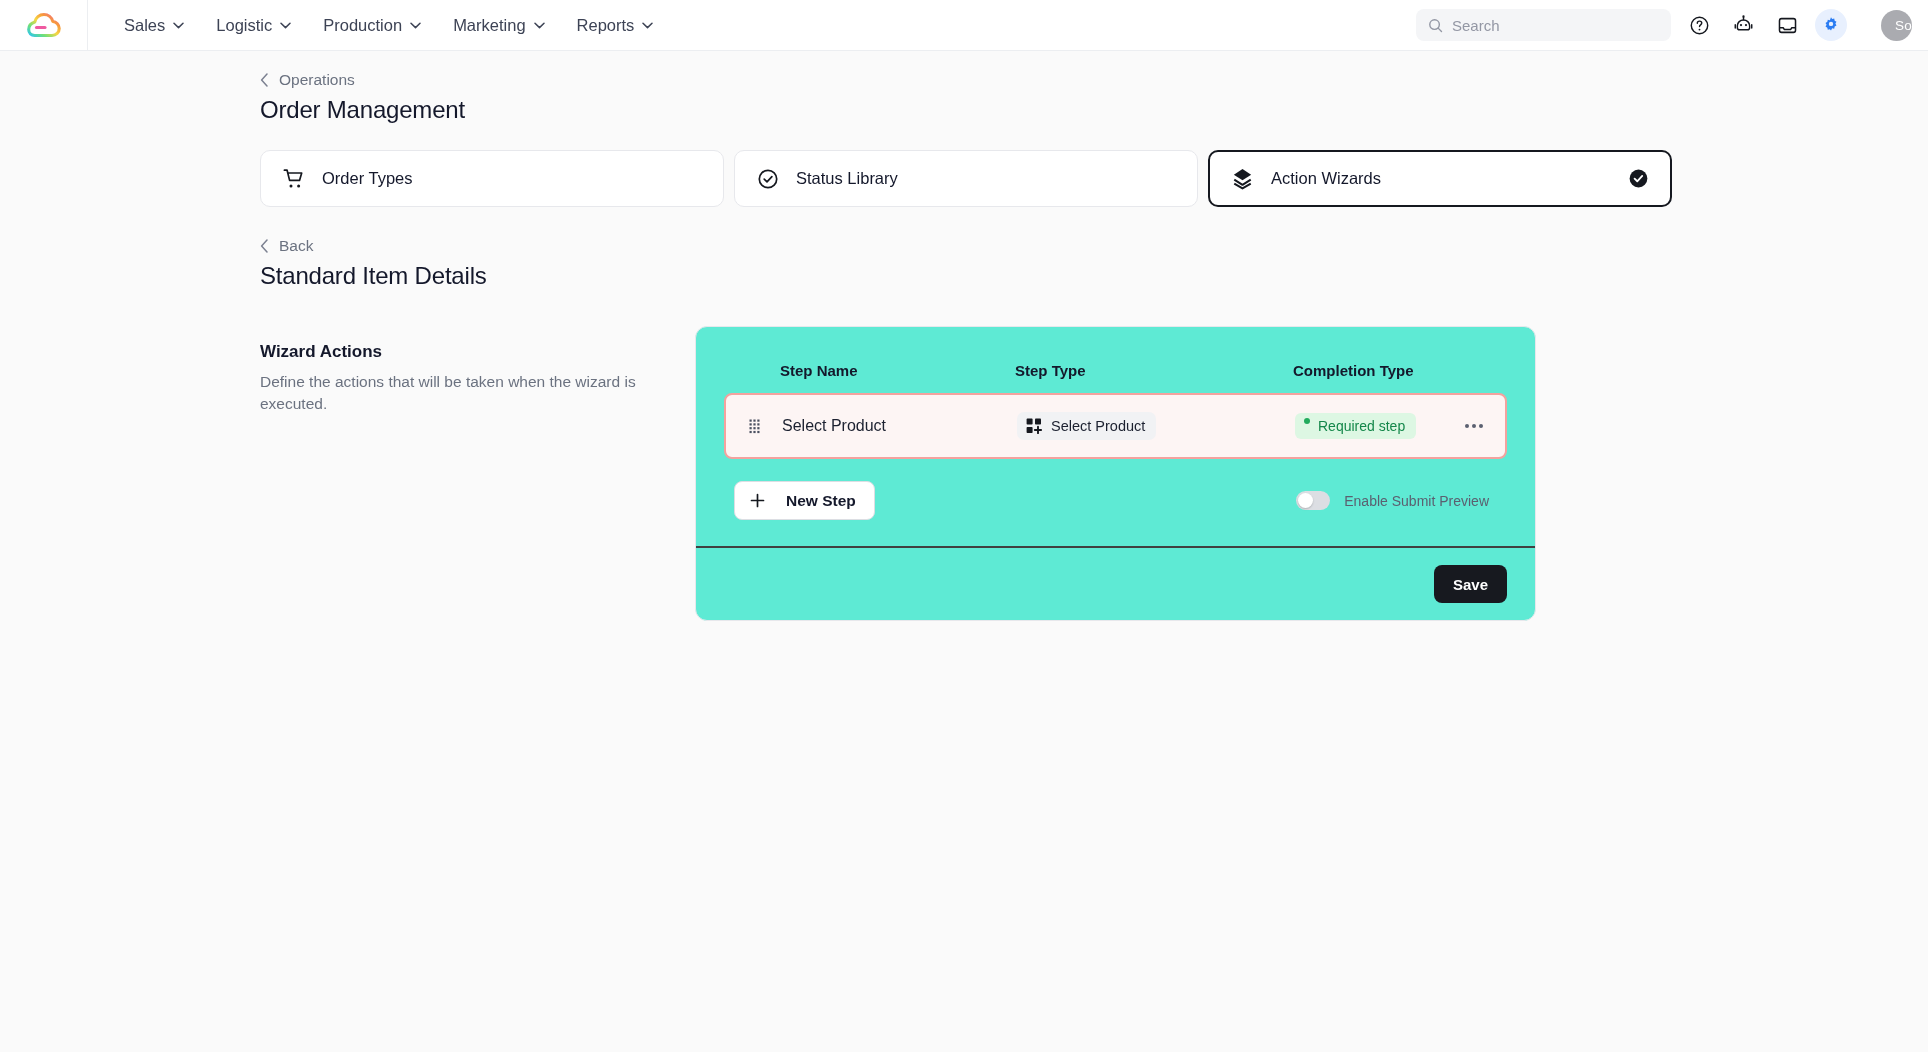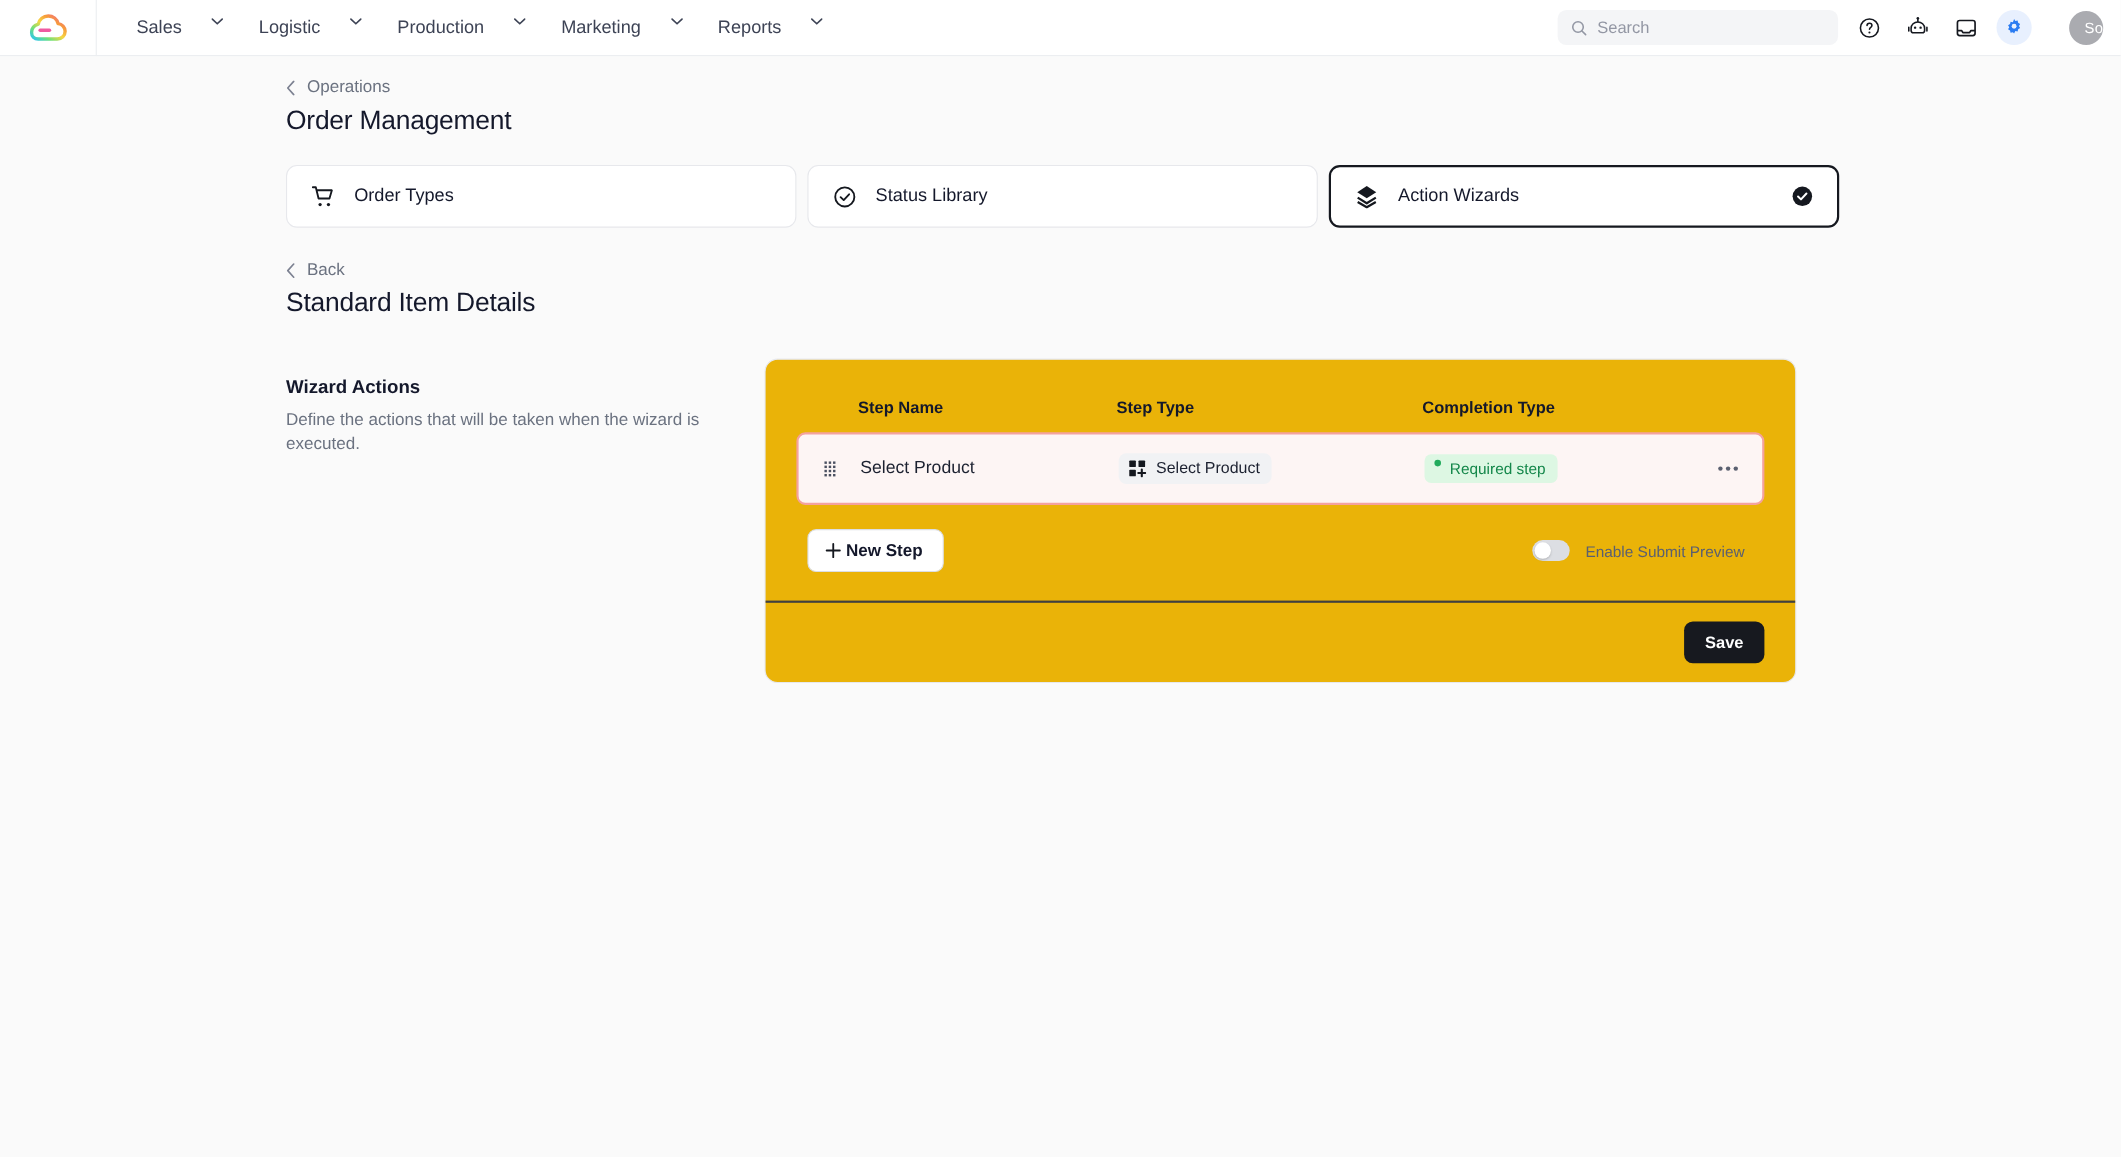--- a/index.html
+++ b/index.html
@@ -22,21 +22,21 @@
   }
   .logo-wrap {
     width: 88px; height: 51px;
     display: flex; align-items: center; justify-content: center;
     border-right: 1px solid #eceef1;
   }
   .logo-cloud { width: 34px; height: 30px; }
 
   .nav-items { display: flex; align-items: center; padding-left: 24px; gap: 8px; }
   .nav-item {
-    display: flex; align-items: flex-start; gap: 27px;
+    display: flex; align-items: center; gap: 8px;
     padding: 8px 12px;
     font-size: 16.5px; color: #3d4355; font-weight: 400;
     border-radius: 7px; cursor: pointer;
     white-space: nowrap;
   }
   .caret { width: 11px; height: 7px; display: block; }
 
   .topbar-right {
     margin-left: auto;
     display: flex; align-items: center; gap: 12px;
@@ -107,22 +107,22 @@
   
   .section { margin-top: 36px; display: flex; }
   .section-left { width: 415px; padding-top: 16px; }
   .section-left h2 { font-size: 17px; font-weight: 600; color: #14182b; }
   .section-left p {
     font-size: 15.5px; color: #6b7280; line-height: 1.45;
     margin-top: 9px; max-width: 420px;
   }
 
   .panel {
-    width: 938px;
-    background: #eab308;
+    width: 841px;
+    background: #5eead4;
     border: 1px solid #e7e8ec;
     border-radius: 12px;
     margin-left: 20px;
   }
   .panel-inner { padding: 26px 28px 0 28px; }
 
   .tbl-head {
     display: flex; align-items: center;
     padding: 9px 0 14px 56px;
     font-size: 15px; font-weight: 700; color: #14182b;
@@ -166,21 +166,21 @@
     display: flex; align-items: center; justify-content: center;
     gap: 3px; cursor: pointer; border-radius: 6px;
   }
   .kebab i { width: 4px; height: 4px; border-radius: 50%; background: #5b6070; display: block; }
 
   .panel-actions {
     display: flex; align-items: center;
     padding: 22px 0 26px 10px;
   }
   .btn-newstep {
-    display: inline-flex; align-items: center; gap: 4px;
+    display: inline-flex; align-items: center; gap: 21px;
     height: 39px; padding: 0 18px 0 15px;
     background: #ffffff; border: 1px solid #dcdee3; border-radius: 8px;
     font-size: 15.5px; font-weight: 600; color: #14182b; cursor: pointer;
   }
   .toggle-wrap {
     margin-left: auto; display: flex; align-items: center; gap: 14px;
     padding-right: 18px;
   }
   .toggle {
     width: 34px; height: 19px; border-radius: 10px;

